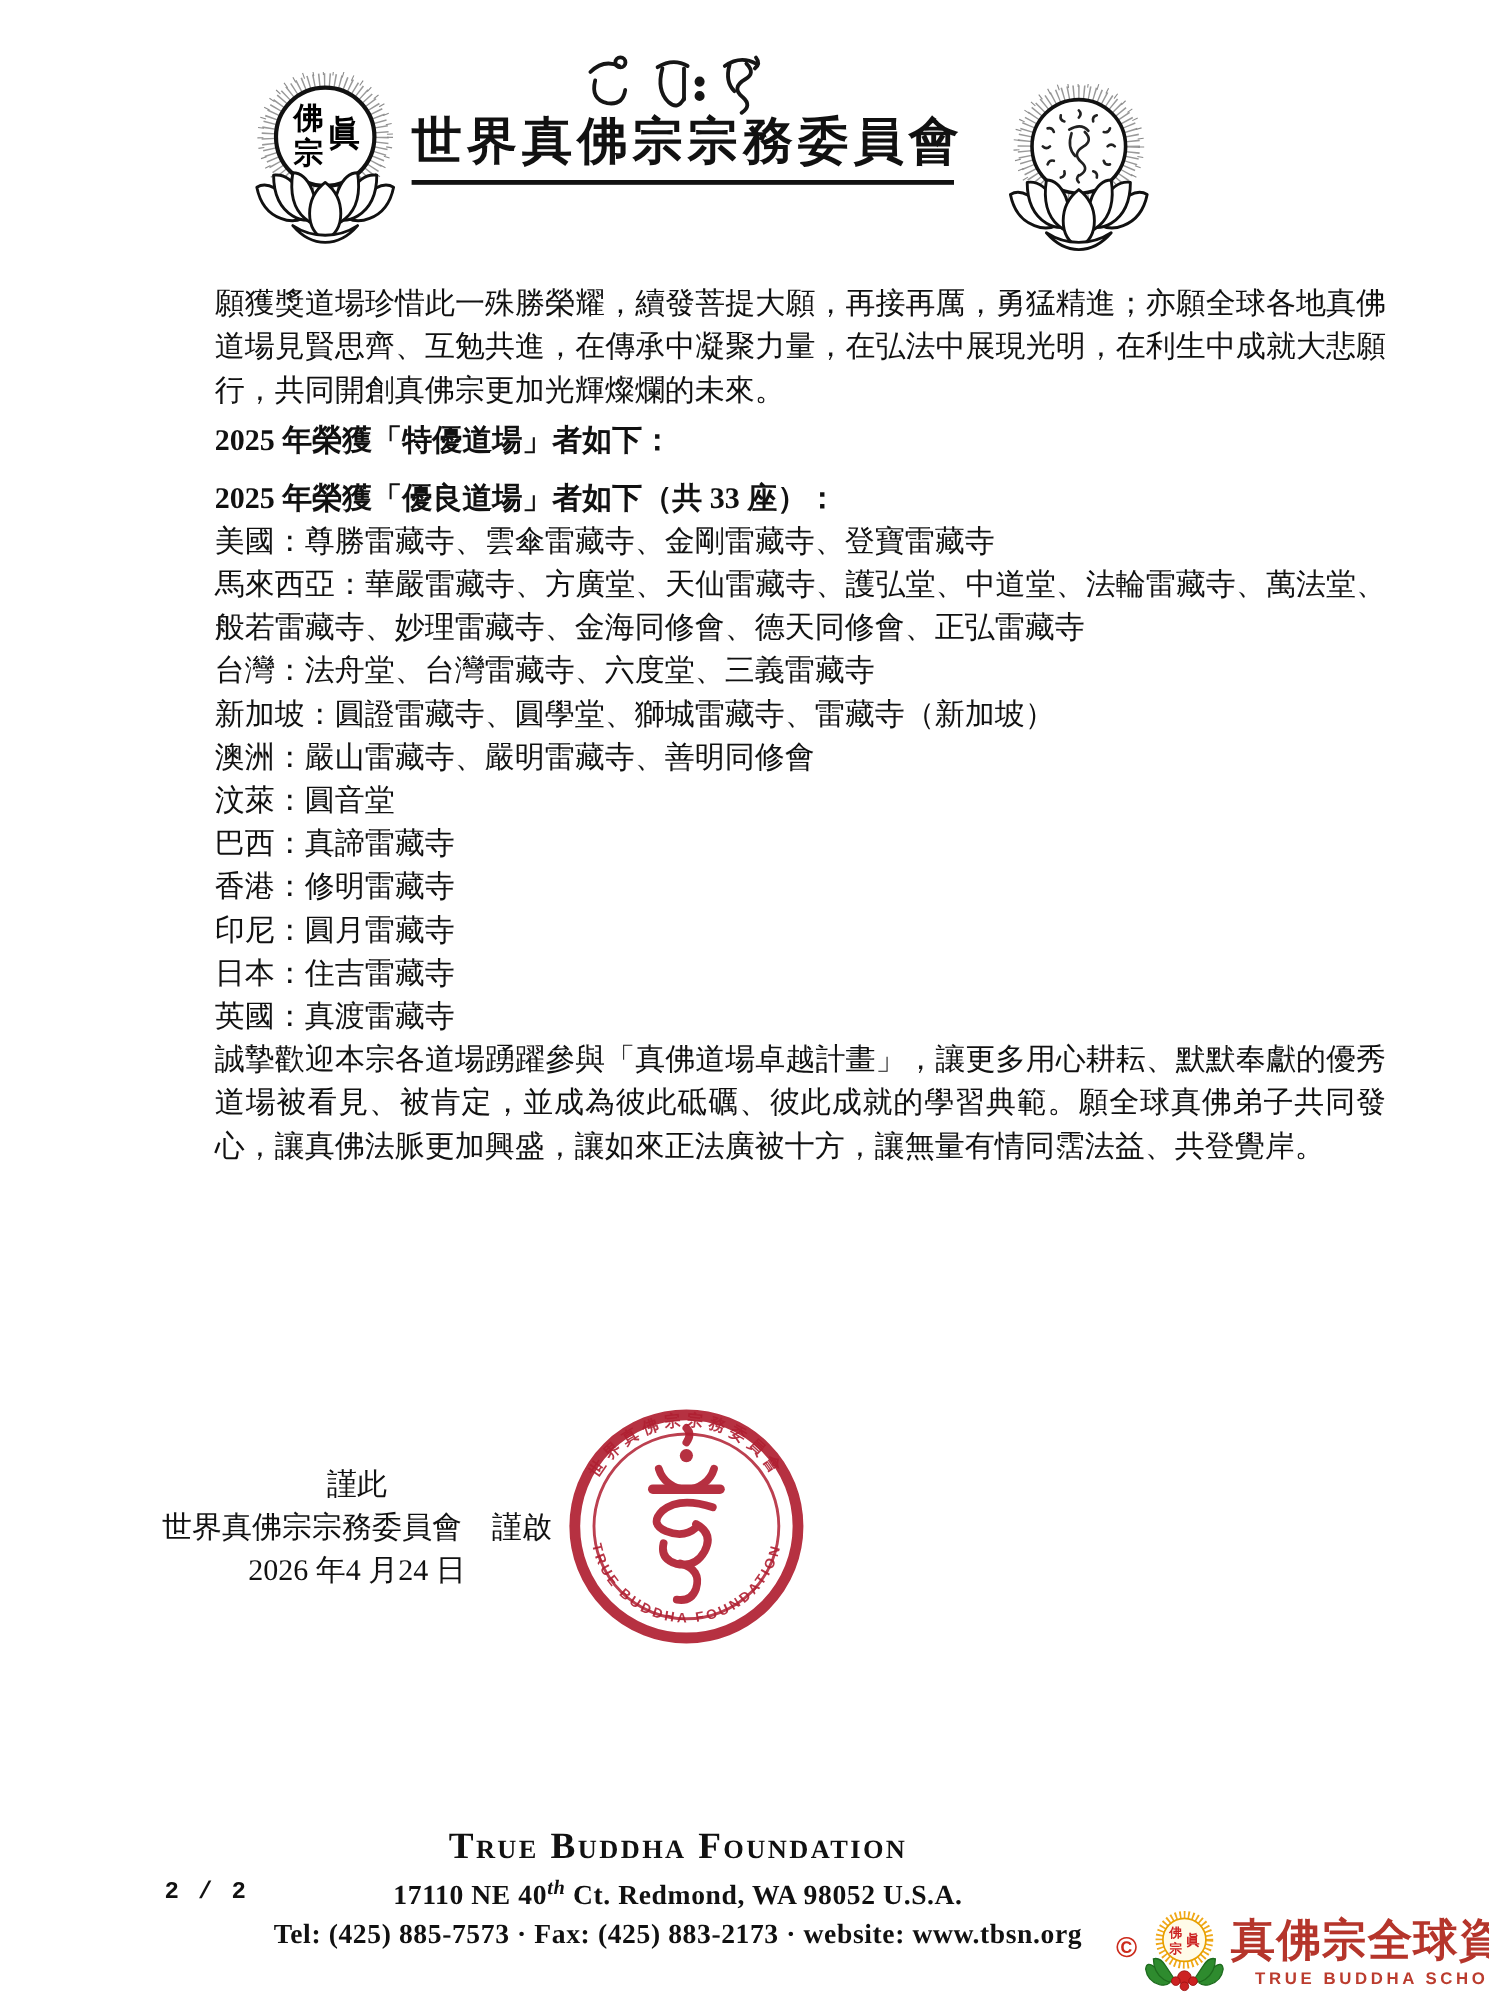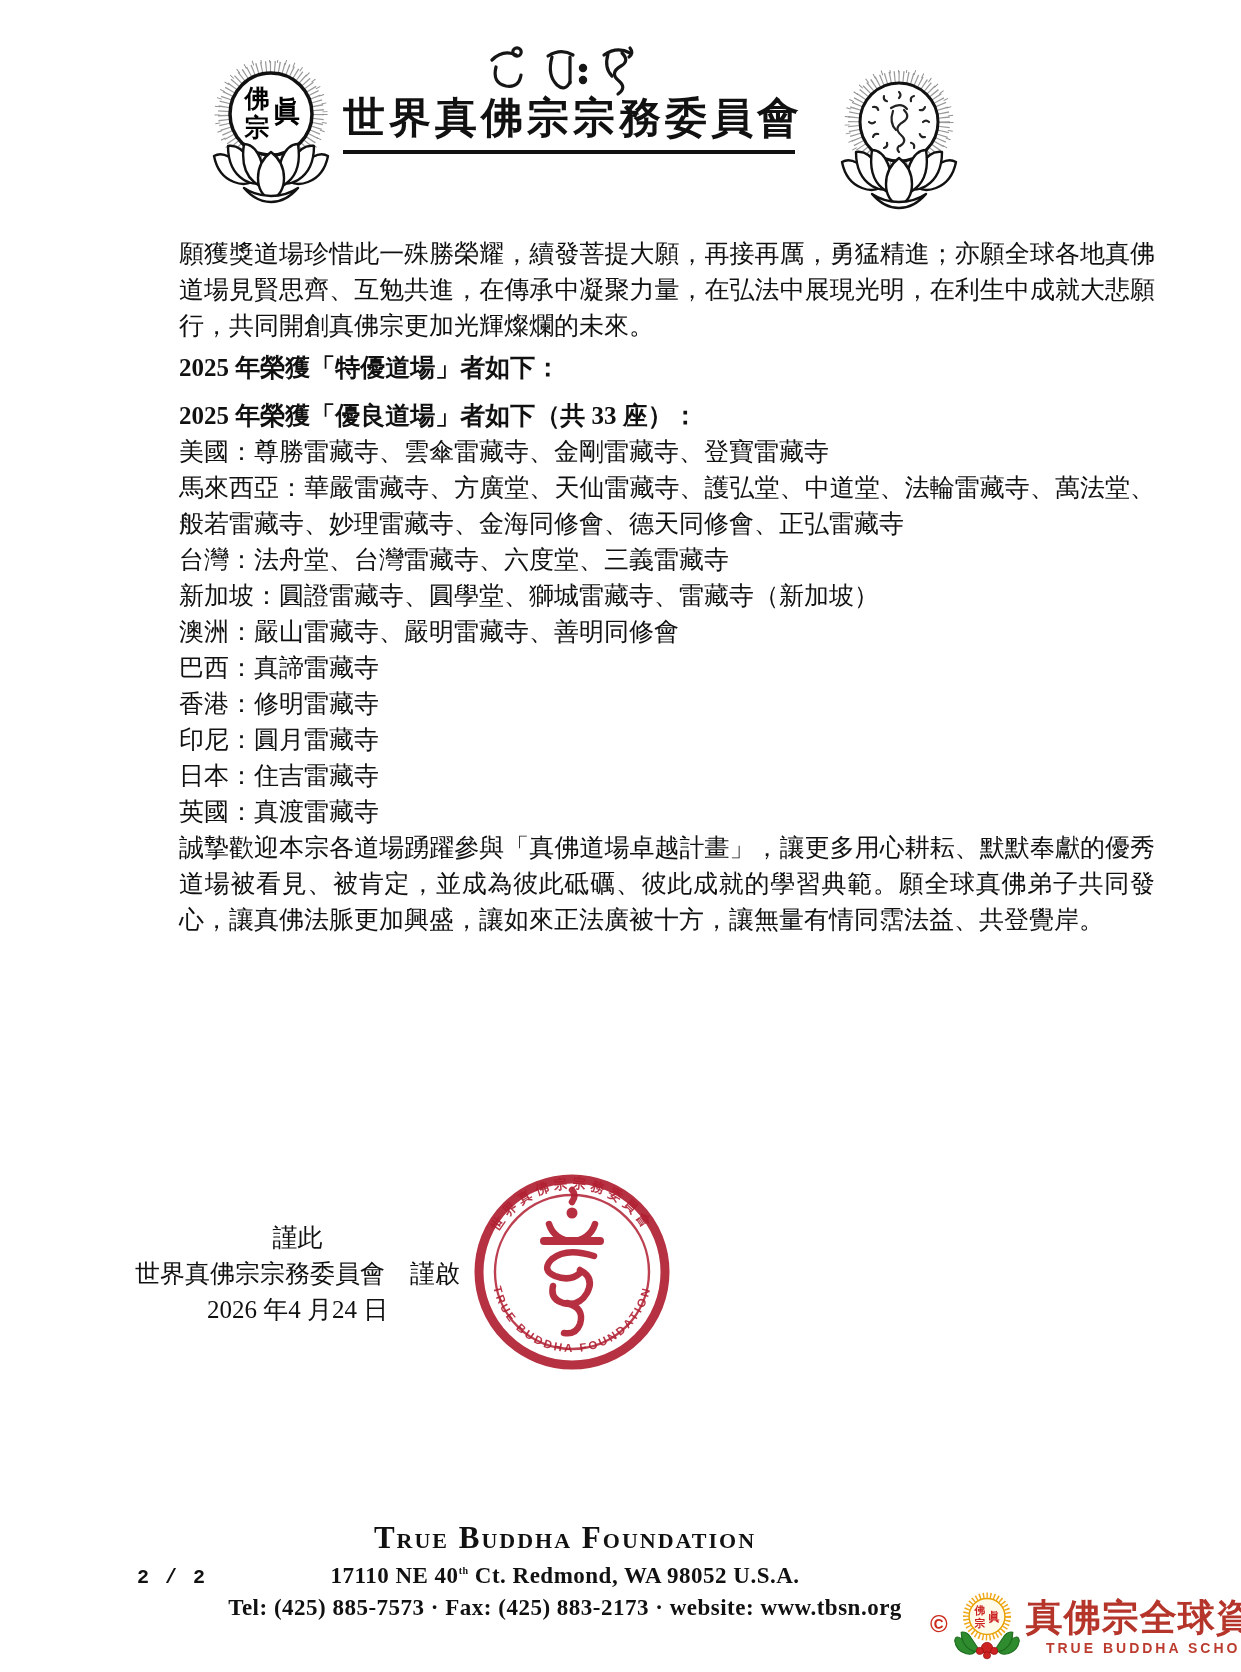--- a/index.html
+++ b/index.html
@@ -45,21 +45,21 @@
   
   .footer{
     position:absolute;left:0;top:1520px;width:1130px;
     text-align:center;
   }
   .footer .org{
     font-variant:small-caps;font-weight:bold;font-size:31px;
     letter-spacing:2px;
   }
   .footer .addr{font-weight:bold;font-size:23px;margin-top:7px;letter-spacing:0.5px;}
-  .footer .addr sup{font-size:10px;}
+  .footer .addr sup{font-size:17px;font-style:italic;}
   .footer .contact{font-weight:bold;font-size:23px;margin-top:6px;letter-spacing:0.5px;}
   .page-num{
     position:absolute;left:137px;top:1566px;
     font-family:Liberation Mono, monospace;
     font-weight:bold;font-size:20px;letter-spacing:2px;
   }
   
   .tbsn-logo{
     position:absolute;left:930px;top:1592px;
     display:flex;align-items:flex-start;gap:6px;
@@ -167,20 +167,21 @@
     <p class="para">願獲獎道場珍惜此一殊勝榮耀，續發菩提大願，再接再厲，勇猛精進；亦願全球各地真佛道場見賢思齊、互勉共進，在傳承中凝聚力量，在弘法中展現光明，在利生中成就大悲願行，共同開創真佛宗更加光輝燦爛的未來。</p>
 
     <p class="sec-heading sec1-heading">2025 年榮獲「特優道場」者如下：</p>
 
     <p class="sec-heading sec2-heading">2025 年榮獲「優良道場」者如下（共 33 座）：</p>
     <p class="line">美國：尊勝雷藏寺、雲傘雷藏寺、金剛雷藏寺、登寶雷藏寺</p>
     <p class="line">馬來西亞：華嚴雷藏寺、方廣堂、天仙雷藏寺、護弘堂、中道堂、法輪雷藏寺、萬法堂、般若雷藏寺、妙理雷藏寺、金海同修會、德天同修會、正弘雷藏寺</p>
     <p class="line">台灣：法舟堂、台灣雷藏寺、六度堂、三義雷藏寺</p>
     <p class="line">新加坡：圓證雷藏寺、圓學堂、獅城雷藏寺、雷藏寺（新加坡）</p>
     <p class="line">澳洲：嚴山雷藏寺、嚴明雷藏寺、善明同修會</p>
+    <p class="line">汶萊：圓音堂</p>
     <p class="line">巴西：真諦雷藏寺</p>
     <p class="line">香港：修明雷藏寺</p>
     <p class="line">印尼：圓月雷藏寺</p>
     <p class="line">日本：住吉雷藏寺</p>
     <p class="line">英國：真渡雷藏寺</p>
 
     <p class="para">誠摯歡迎本宗各道場踴躍參與「真佛道場卓越計畫」，讓更多用心耕耘、默默奉獻的優秀道場被看見、被肯定，並成為彼此砥礪、彼此成就的學習典範。願全球真佛弟子共同發心，讓真佛法脈更加興盛，讓如來正法廣被十方，讓無量有情同霑法益、共登覺岸。</p>
   </div>
 
   <div class="signature">

